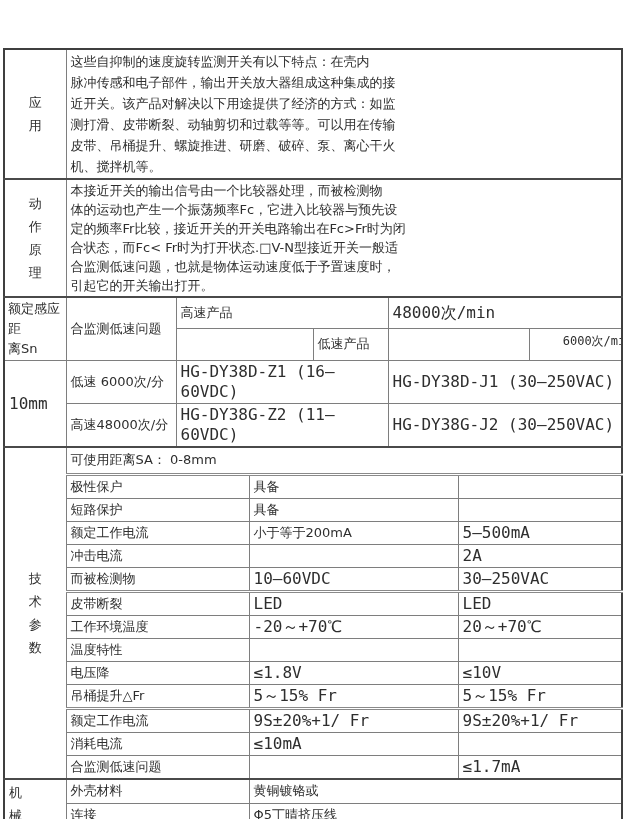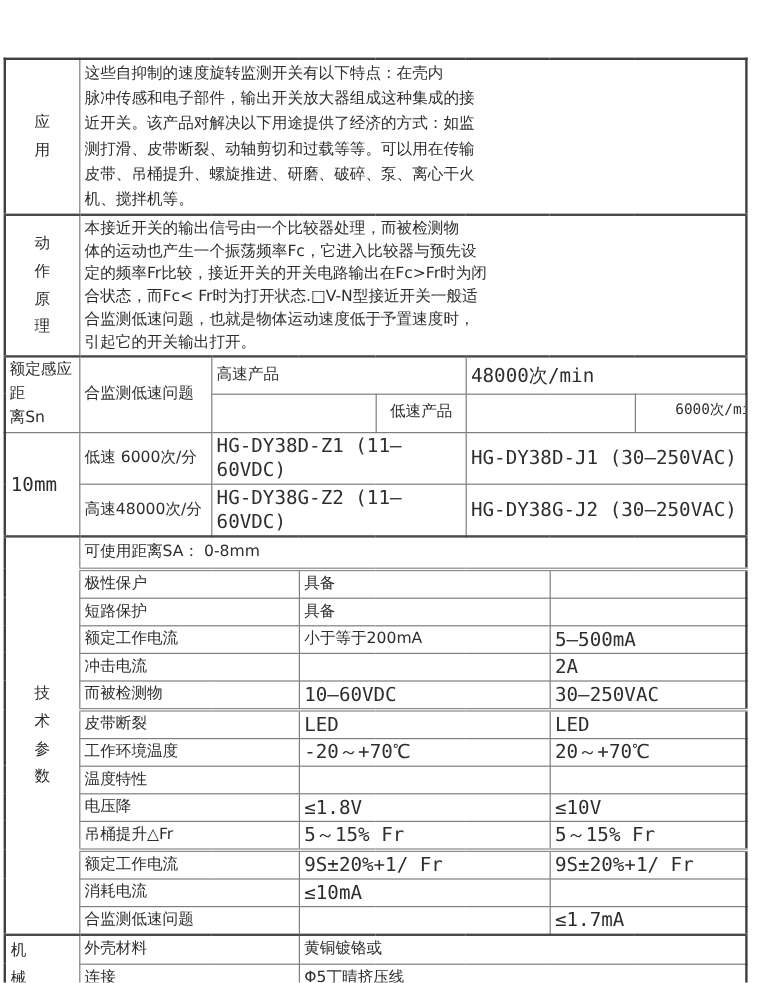--- a/index.html
+++ b/index.html
@@ -13,21 +13,21 @@
   tr.major > td{border-top:2px solid #4a4a4a;}
   tr.dbl   > td{border-top:3px double #8a8a8a;}
   
   .vlabel{text-align:center;white-space:pre-line;line-height:23px;}
   .mlabel{text-align:left;white-space:pre-line;line-height:23px;vertical-align:middle;padding-left:4px;}
   .snlabel{white-space:pre-line;line-height:20px;padding-left:3px;}
   
   .para{white-space:pre-line;line-height:21px;vertical-align:middle;padding-left:4px;}
   .para2{white-space:pre-line;line-height:19px;vertical-align:middle;padding-left:4px;}
   .center{text-align:left;}
-  .right{text-align:center;padding-right:3px;}
+  .right{text-align:left;padding-right:3px;}
   .mono{font-family:"DejaVu Sans Mono",monospace;font-size:16px;}
   
   .of-cell{position:relative;padding:0;}
   .of-inner{position:absolute;top:-1px;bottom:-1px;left:-1px;width:107px;box-sizing:border-box;
             background:#ffffff;border:1px solid #7e7e7e;text-align:right;
             padding:2px 2px 0 0;font-family:"DejaVu Sans Mono",monospace;font-size:12px;line-height:20px;}
   .note-cell{white-space:pre-line;vertical-align:top;line-height:22px;padding:2px 4px;}
 </style>
 </head>
 <body>
@@ -82,21 +82,21 @@
       <td class="right">低速产品</td>
       <td colspan="2"></td>
       <td class="of-cell">
         <div class="of-inner">6000次/min</div>
       </td>
     </tr>
 
     <tr style="height:25px">
       <td rowspan="2" class="center mono">10mm</td>
       <td class="center">低速 6000次/分</td>
-      <td colspan="3" class="mono">HG-DY38D-Z1 (11—60VDC)</td>
+      <td colspan="3" class="mono">HG-DY38D-Z1 (16—60VDC)</td>
       <td colspan="3" class="mono">HG-DY38D-J1 (30—250VAC)</td>
     </tr>
     <tr style="height:24px">
       <td class="center">高速48000次/分</td>
       <td colspan="3" class="mono">HG-DY38G-Z2 (11—60VDC)</td>
       <td colspan="3" class="mono">HG-DY38G-J2 (30—250VAC)</td>
     </tr>
 
     <tr class="major" style="height:27px">
       <td rowspan="14" class="vlabel">技

